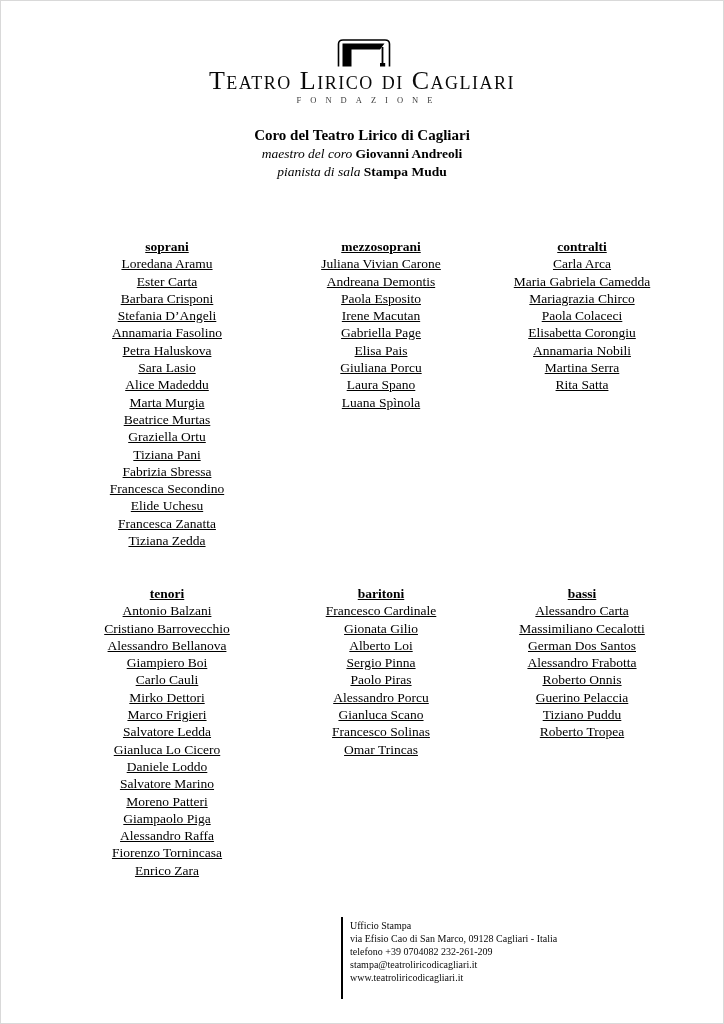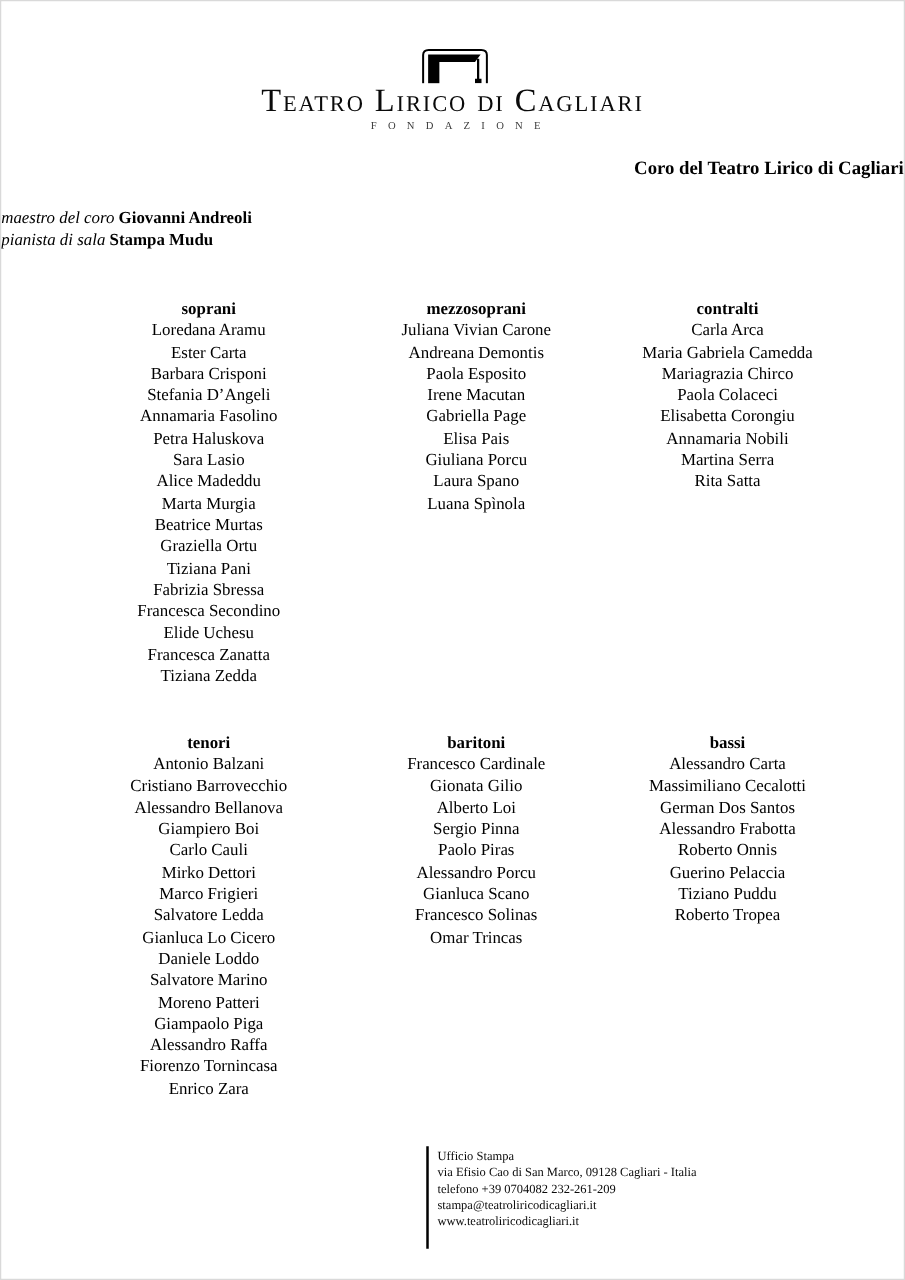--- a/index.html
+++ b/index.html
@@ -44,47 +44,49 @@
     color: #3c3c3c;
     white-space: nowrap;
   }
 
   
   .doc-title {
     position: absolute;
     top: 126px;
     left: 0;
     width: 100%;
-    text-align: right;
+    text-align: center;
     font-weight: bold;
     font-size: 15px;
     line-height: 16px;
   }
   .credits {
     position: absolute;
-    top: 164px;
+    top: 144px;
     left: 0;
     width: 100%;
+    text-align: center;
     font-size: 13.5px;
     line-height: 17.5px;
   }
   .credit-role { font-style: italic; }
   .credit-person { font-weight: bold; }
 
   
   .voices { position: absolute; left: 0; width: 100%; }
   .voices-1 { top: 237px; }
   .voices-2 { top: 584px; }
   .voice-col {
     position: absolute;
     top: 0;
     width: 230px;
     text-align: center;
     font-size: 13.5px;
     line-height: 17.3px;
+    text-decoration: underline;
   }
   .voice-col.c1 { left: 51px; }
   .voice-col.c2 { left: 265px; }
   .voice-col.c3 { left: 466px; }
   .col-header { font-weight: bold; }
 
   
   .press-footer {
     position: absolute;
     top: 916px;

